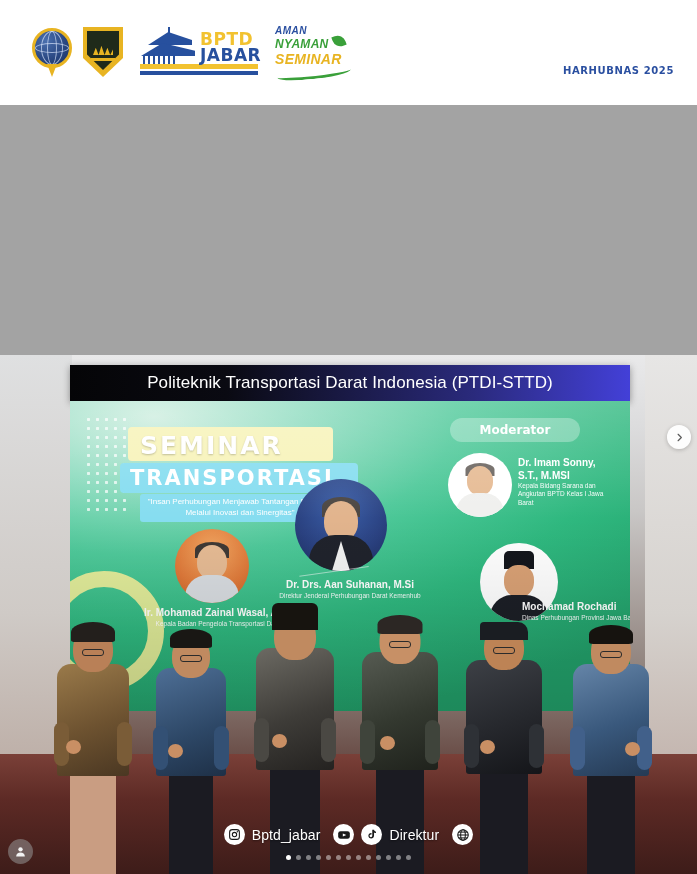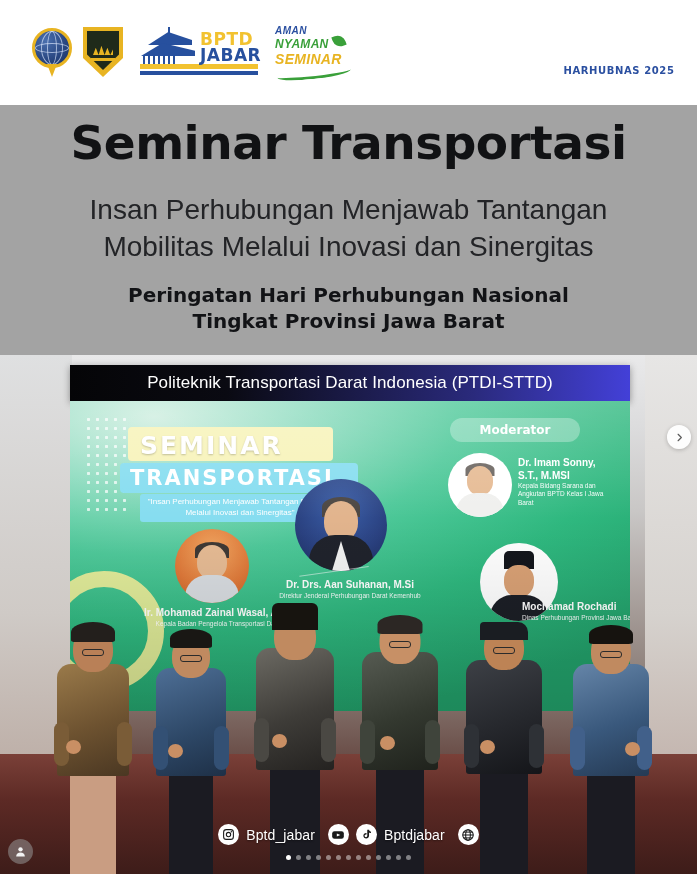--- a/index.html
+++ b/index.html
@@ -153,21 +153,21 @@
     position:absolute; left:0; top:13px;
     font-weight:bold; font-size:15px; color:#2a4fa0; letter-spacing:-.4px;
     font-family:"DejaVu Sans", sans-serif;
   }
   .logo-bakti .leafline {
     position:absolute; left:4px; top:30px; width:104px; height:8px;
     background:linear-gradient(90deg,#8dc63f,#4a9e3f);
     border-radius:0 0 50% 50%; opacity:.8;
   }
   .logo-bakti .harhub {
-    position:absolute; left:0; top:38px; width:112px; text-align:center;
+    position:absolute; left:0; top:38px; width:112px; 
     font-weight:bold; font-size:10px; letter-spacing:.6px; color:#2a4fa0;
     font-family:"DejaVu Sans", sans-serif;
   }
 
   
   .headline-block {
     position:absolute; top:118px; left:0; width:697px; text-align:center;
   }
   .title-main {
     font-size:47px; font-weight:bold; color:#111214;
@@ -481,31 +481,20 @@
       <span class="l3">SEMINAR</span>
       <div class="leaf"></div>
       <div class="swoosh"></div>
     </div>
 
     <div class="logo-bakti">
       <div class="harhub">HARHUBNAS 2025</div>
     </div>
   </div>
 
-  <div class="headline-block">
-    <div class="title-main">Seminar Transportasi</div>
-    <div class="subtitle">
-      <div>Insan Perhubungan Menjawab Tantangan</div>
-      <div>Mobilitas Melalui Inovasi dan Sinergitas</div>
-    </div>
-    <div class="tagline">
-      <div>Peringatan Hari Perhubungan Nasional</div>
-      <div>Tingkat Provinsi Jawa Barat</div>
-    </div>
-  </div>
 
   <div class="photo-area">
     <div class="room-wall-left"></div>
     <div class="room-wall-right"></div>
 
     <div class="venue-banner">
       <span>Politeknik Transportasi Darat Indonesia (PTDI-STTD)</span>
     </div>
 
     <div class="backdrop">
@@ -657,21 +646,21 @@
           <svg width="14" height="14" viewBox="0 0 24 24">
             <rect x="2" y="5.5" width="20" height="13" rx="4" fill="#1a1a1a"></rect>
             <polygon points="10,9.3 16,12 10,14.7" fill="#ffffff"></polygon>
           </svg>
         </div>
         <div class="soc-icon">
           <svg width="13" height="13" viewBox="0 0 24 24" fill="#1a1a1a">
             <path d="M14.2 3h2.6c.25 1.9 1.45 3.3 3.4 3.55v2.6c-1.3.03-2.5-.33-3.5-1.02v5.9c0 3.2-2.35 5.5-5.3 5.5-2.9 0-5.2-2.25-5.2-5.15 0-3.05 2.6-5.45 5.8-5.05v2.75c-.4-.13-.8-.2-1.2-.17-1.4.1-2.4 1.2-2.35 2.6.05 1.35 1.15 2.4 2.5 2.37 1.4-.02 2.45-1.12 2.45-2.6V3z"></path>
           </svg>
         </div>
-        <span class="foot-text">Bptdjabar</span>
+        <span class="foot-text">Direktur</span>
 
         <div class="soc-icon" style="margin-left:6px;">
           <svg width="14" height="14" viewBox="0 0 24 24" fill="none" stroke="#1a1a1a" stroke-width="1.8">
             <circle cx="12" cy="12" r="9"></circle>
             <ellipse cx="12" cy="12" rx="4" ry="9"></ellipse>
             <line x1="3" y1="12" x2="21" y2="12"></line>
             <line x1="4.6" y1="7" x2="19.4" y2="7"></line>
             <line x1="4.6" y1="17" x2="19.4" y2="17"></line>
           </svg>
         </div>

